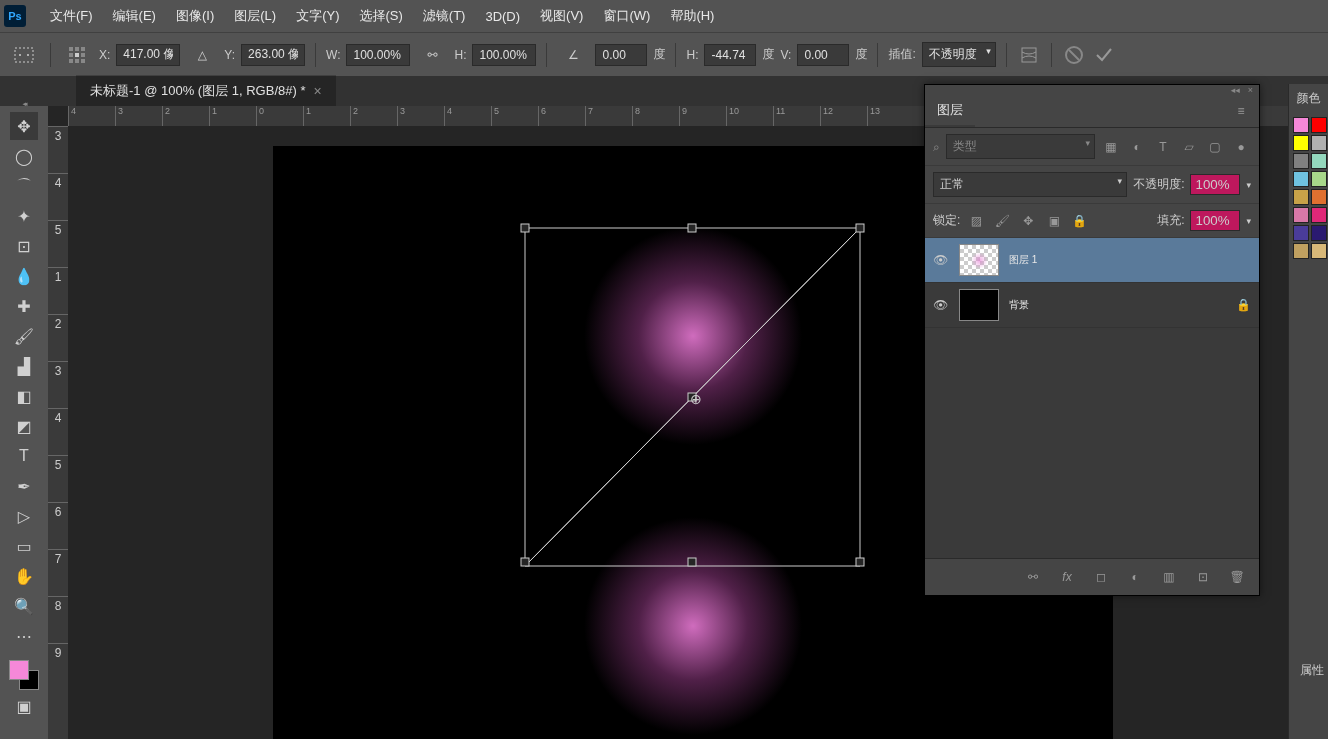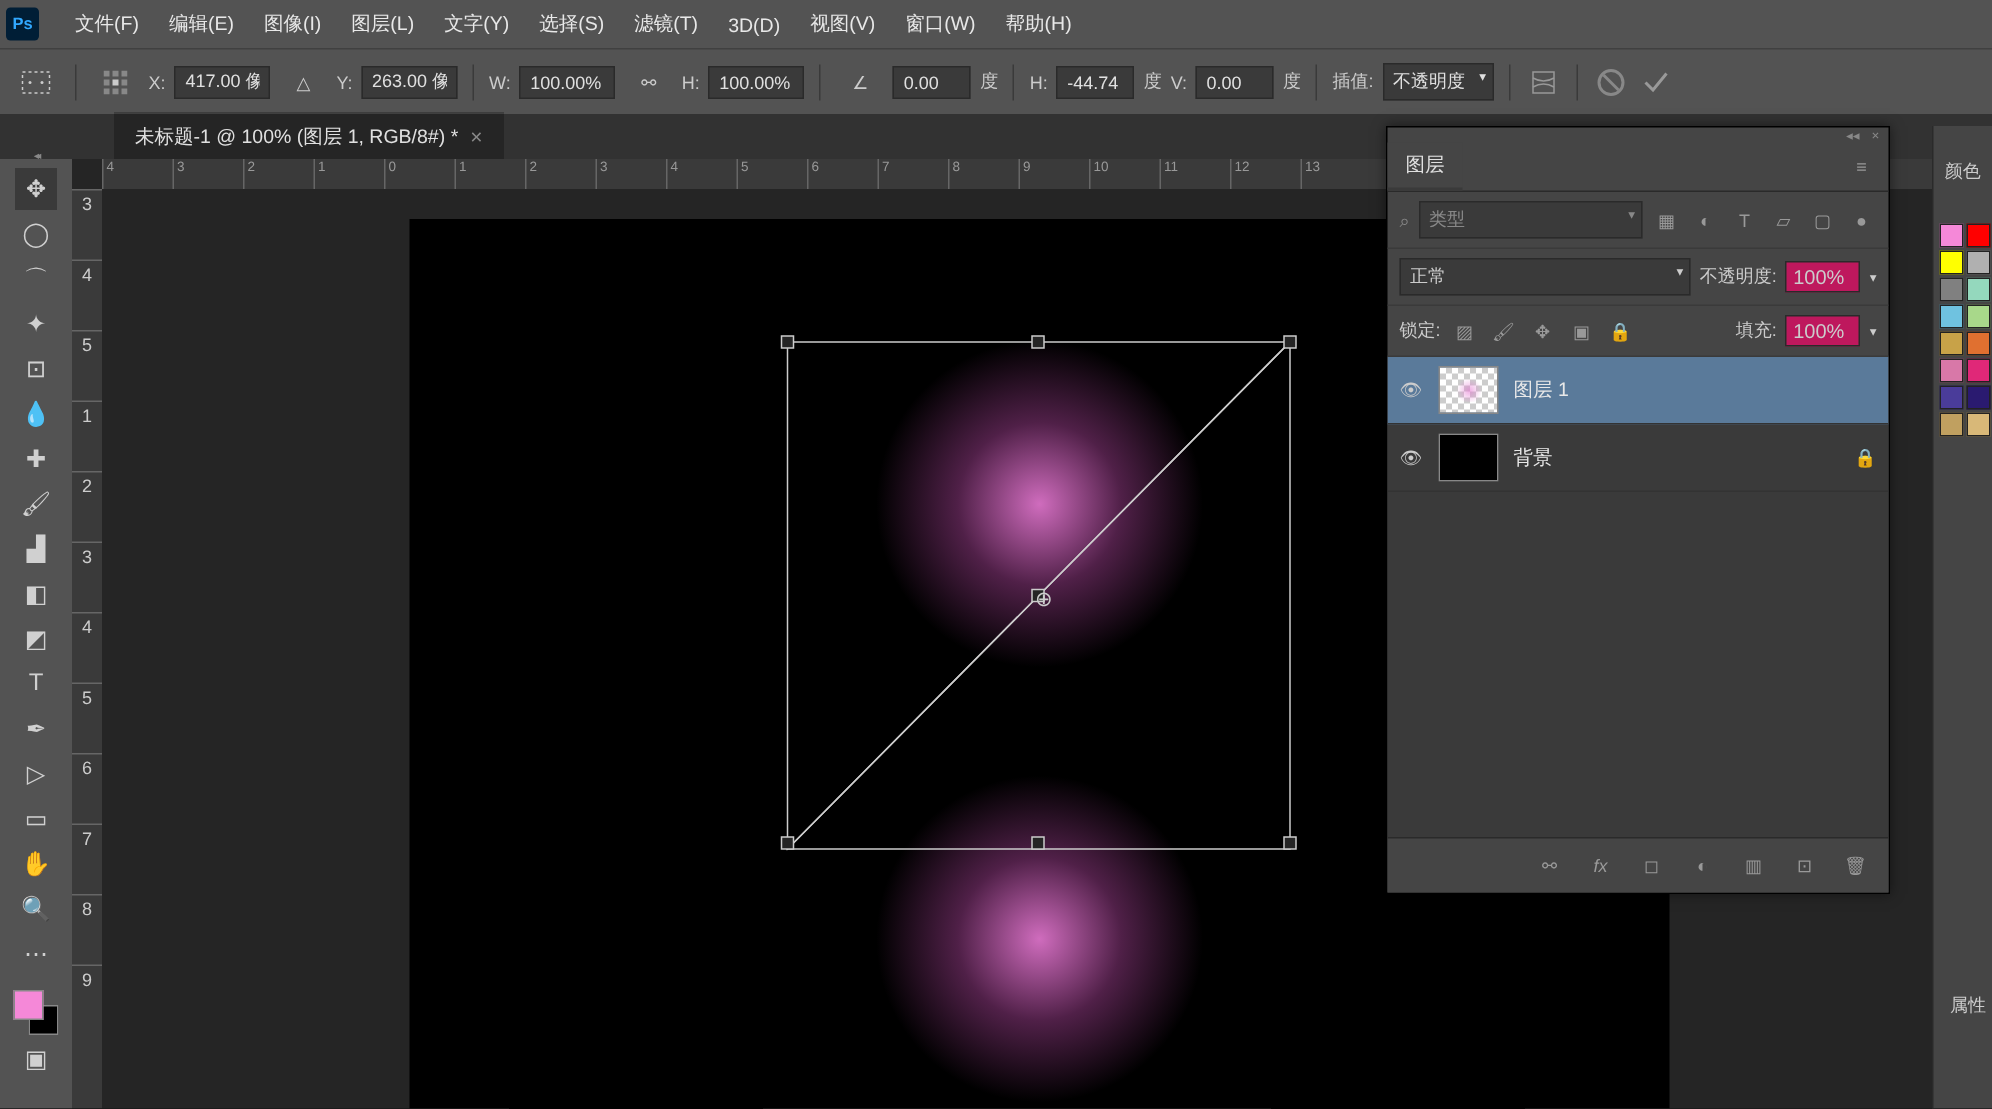--- a/index.html
+++ b/index.html
@@ -50,25 +50,25 @@
 .blend-dd { background:#3a3a3a; border:1px solid #2a2a2a; padding:3px 20px 3px 6px; flex:1; position:relative;}
 .blend-dd::after{ content:"▾"; position:absolute; right:4px; font-size:9px;}
 .pct-input { background:#be185d; border:1px solid #2a2a2a; width:50px; padding:2px 4px; color:#ccc;}
 .layer-list { height:320px; overflow:auto; background:#3a3a3a;}
 .layer-item { display:flex; align-items:center; padding:6px 8px; gap:10px; border-bottom:1px solid #333; }
 .layer-item.sel { background:#5a7a9a; }
 .eye { width:16px; color:#ccc; }
 .thumb { width:40px; height:32px; border:1px solid #888; background:#000; }
 .thumb.trans { background:repeating-conic-gradient(#ccc 0 25%,#fff 0 50%) 0 0/8px 8px; position:relative;}
 .thumb.trans::after{content:"";position:absolute;inset:25%;background:radial-gradient(circle,rgba(230,120,210,.6) 0%,transparent 70%);}
-.layer-name { color:#e8e8e8; font-size:13px;text-align:center; }
+.layer-name { color:#e8e8e8; font-size:10px;text-align:center; }
 .lock-ico { margin-left:auto; color:#aaa; }
 .panel-footer { display:flex; justify-content:flex-end; gap:14px; padding:8px 12px; background:#454545; border-top:1px solid #2a2a2a; }
 .right-dock { position:absolute; right:0; top:84px; width:40px; bottom:0; background:#454545; border-left:1px solid #2a2a2a; }
-.right-dock .label { writing-mode:horizontal-tb; color:#ccc; font-size:12px; padding:22px 4px; text-align:center;}
+.right-dock .label { writing-mode:horizontal-tb; color:#ccc; font-size:12px; padding:6px 4px; text-align:center;}
 .swatch-grid { display:grid; grid-template-columns:repeat(2,16px); gap:2px; padding:4px; }
 .sw { width:16px; height:16px; border:1px solid #222; }
 .prop-label { position:absolute; bottom:60px; right:4px; color:#ccc; font-size:12px;}
 </style>
 </head>
 <body>
 
 <div class="menubar">
   <div class="ps-logo">Ps</div>
   <div class="menu-item">文件(F)</div>

